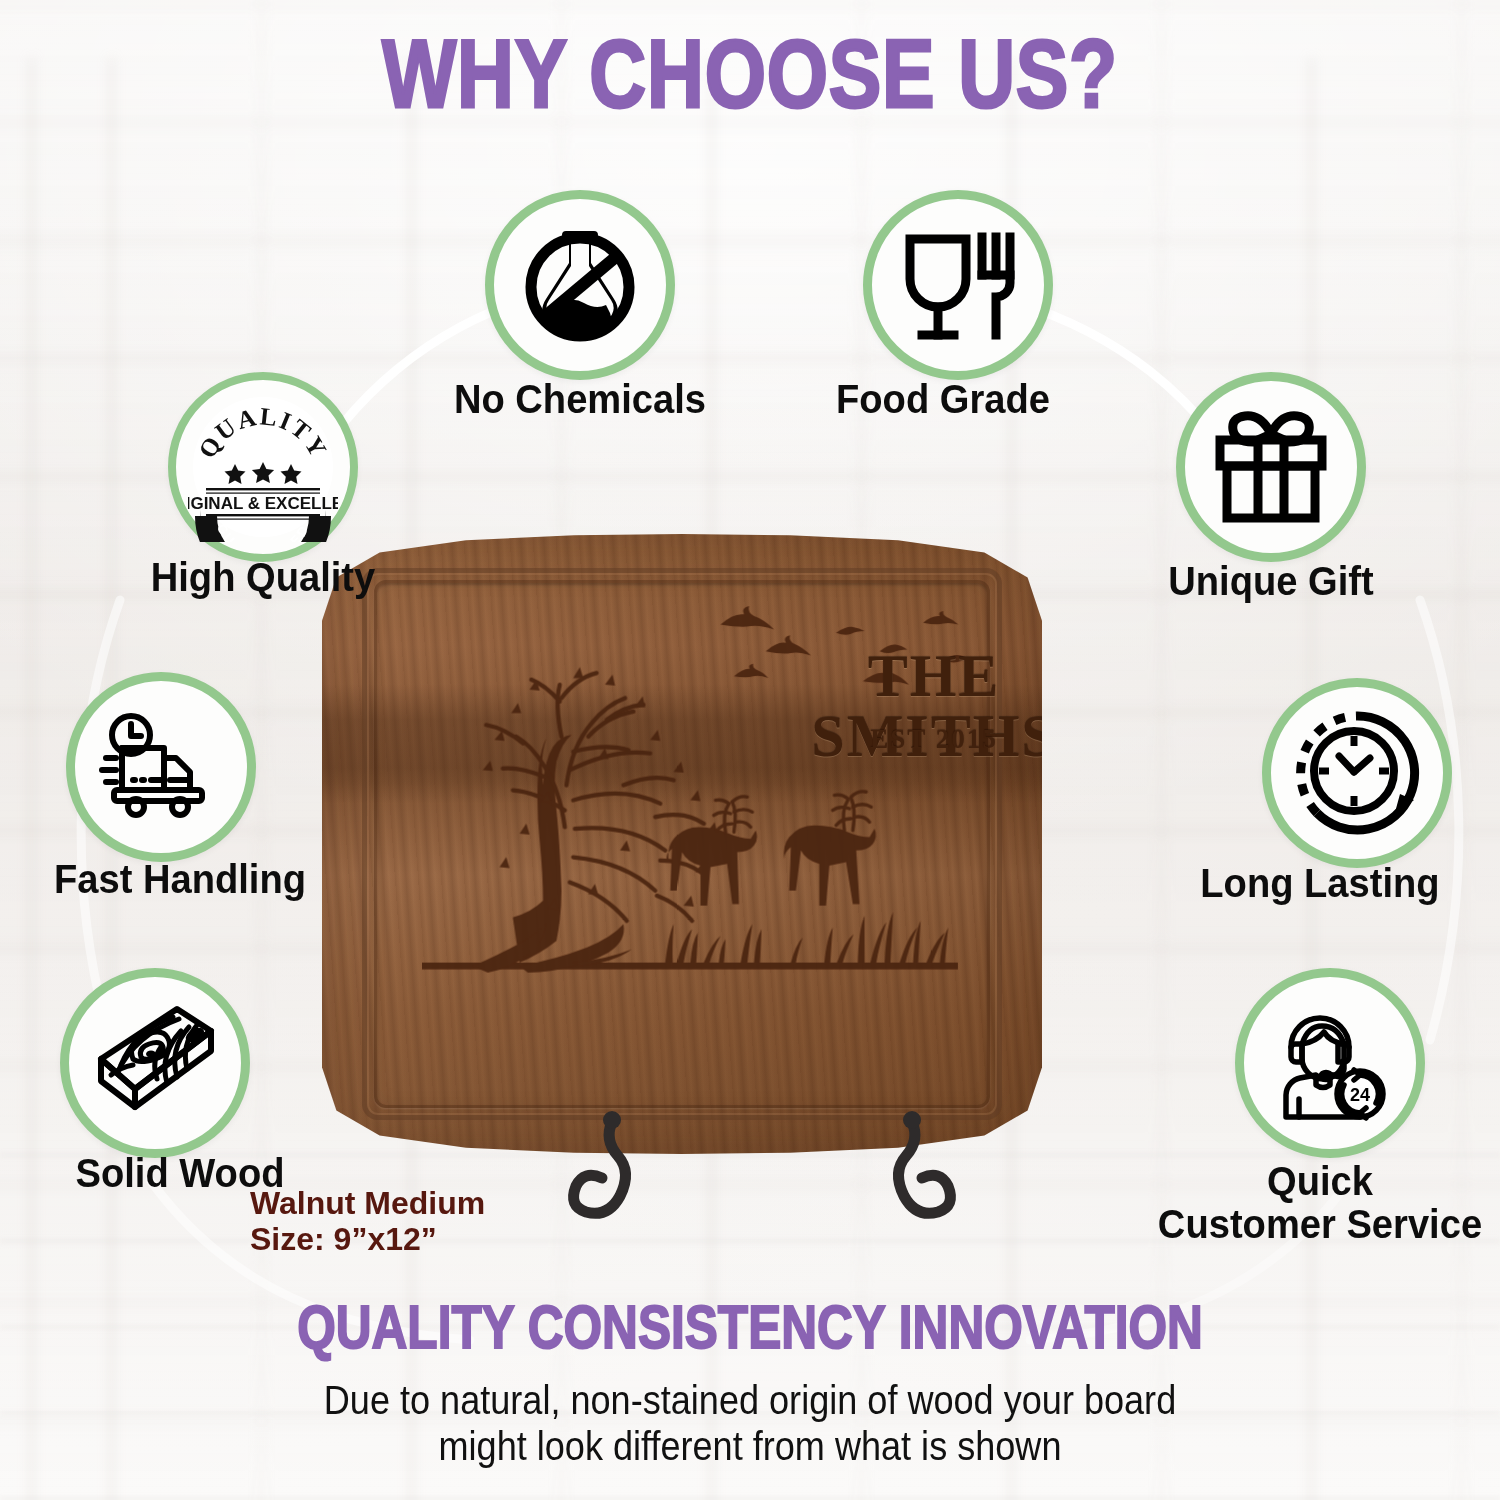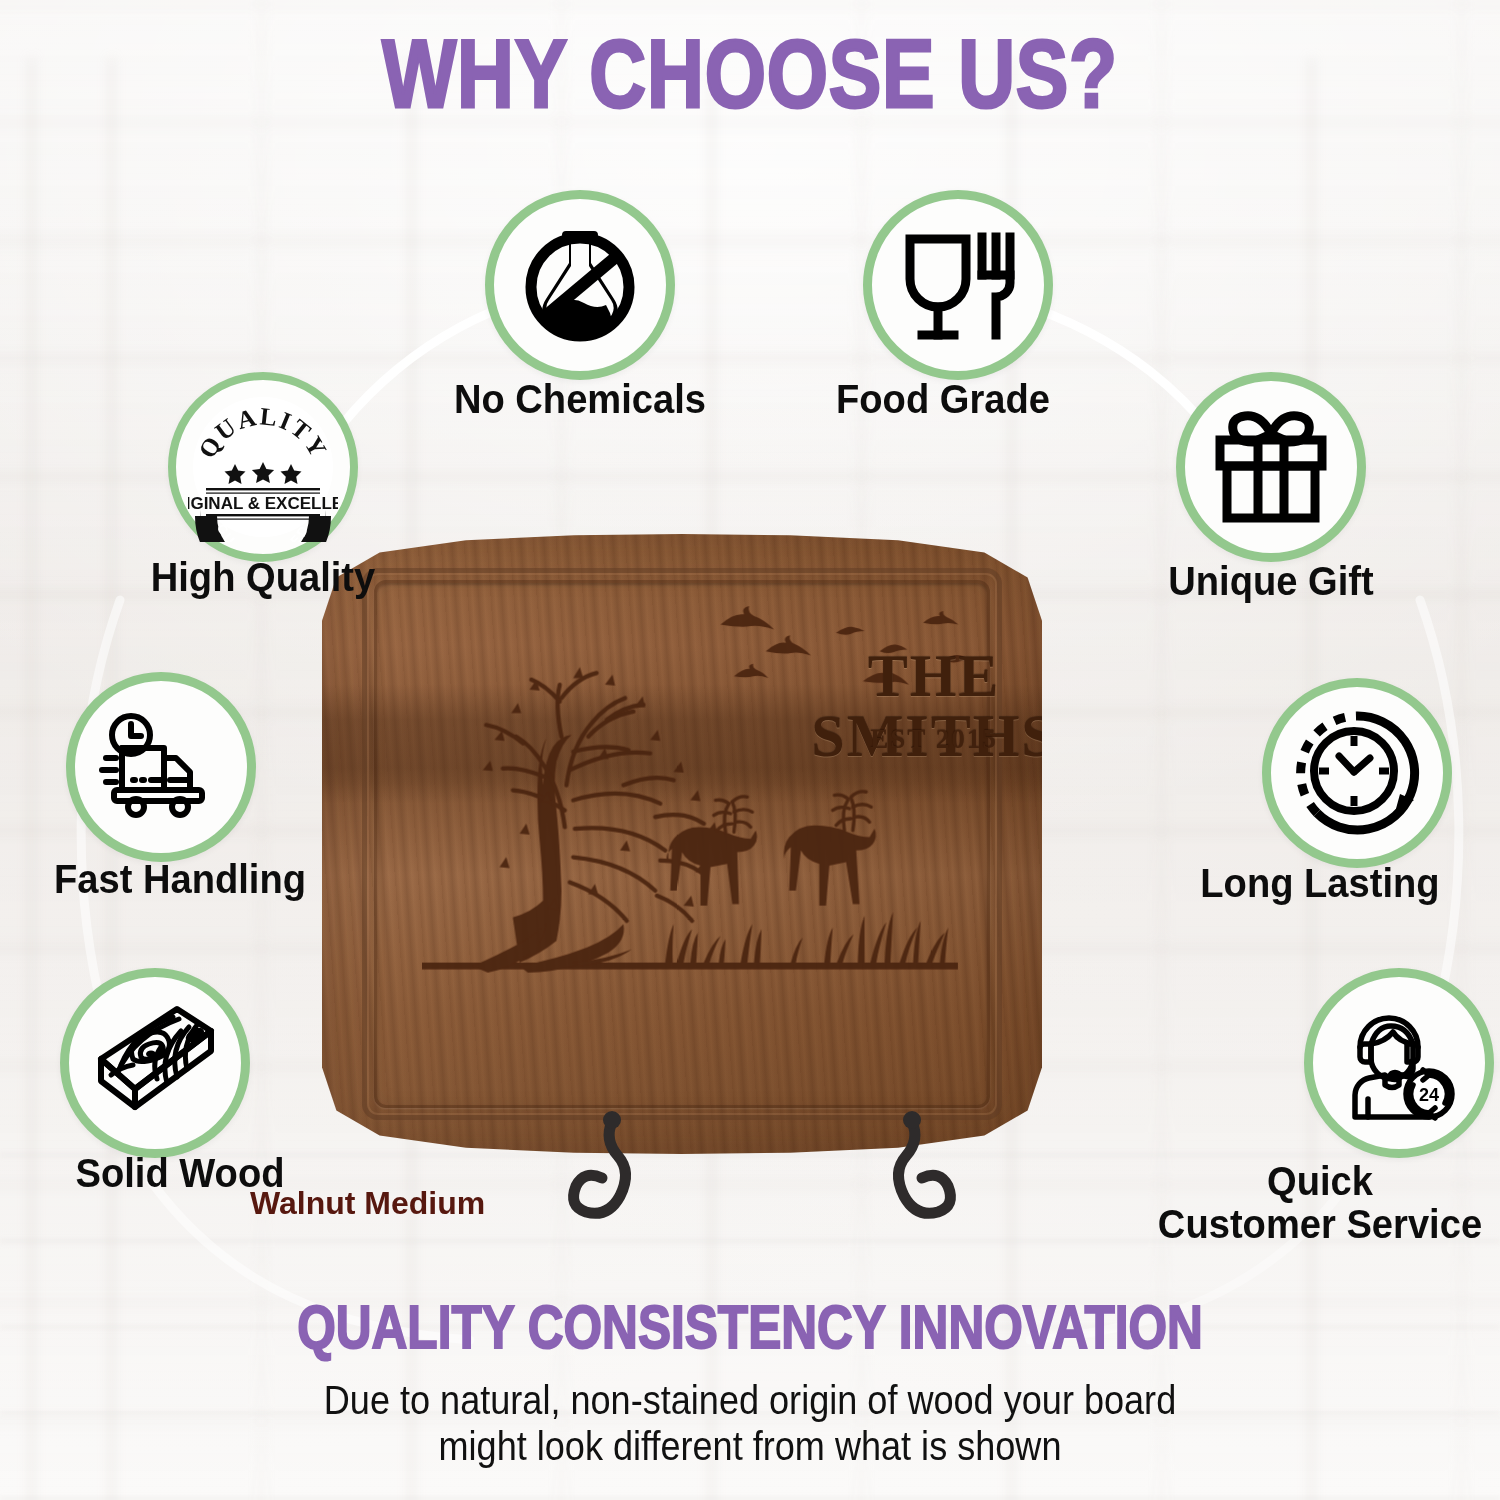--- a/index.html
+++ b/index.html
@@ -95,21 +95,21 @@
 
   #f-food .circ{left:863px;top:190px;width:190px;height:190px;}
   #f-food .flabel{left:728px;top:378px;width:430px;}
 
   #f-gift .circ{left:1176px;top:372px;width:190px;height:190px;}
   #f-gift .flabel{left:1056px;top:560px;width:430px;}
 
   #f-long .circ{left:1262px;top:678px;width:190px;height:190px;}
   #f-long .flabel{left:1140px;top:862px;width:360px;}
 
-  #f-serv .circ{left:1304px;top:968px;width:190px;height:190px;}
+  #f-serv .circ{left:1235px;top:968px;width:190px;height:190px;}
   #f-serv .flabel{left:1140px;top:1160px;width:360px;}
 
   #f-fast .circ{left:66px;top:672px;width:190px;height:190px;}
   #f-fast .flabel{left:0px;top:858px;width:360px;}
 
   #f-wood .circ{left:60px;top:968px;width:190px;height:190px;}
   #f-wood .flabel{left:0px;top:1152px;width:360px;}
 
   
   .stamp{position:relative;width:150px;height:150px;}
@@ -338,20 +338,21 @@
         <path d="M40 4 q-8 18 6 34 q14 16 2 40 q-12 22 -34 16 q-18 -6 -10 -26 q8 -16 26 -8"></path>
         <path d="M340 4 q8 18 -6 34 q-14 16 -2 40 q12 22 34 16 q18 -6 10 -26 q-8 -16 -26 -8"></path>
       </g>
       <circle cx="40" cy="2" r="9" fill="#2e2b2b"></circle>
       <circle cx="340" cy="2" r="9" fill="#2e2b2b"></circle>
     </svg>
   </div>
 
   <div class="caption">
     <span>Walnut Medium</span>
+    <span>Size: 9”x12”</span>
   </div>
 
   <div class="feat" id="f-quality">
     <div class="circ g">
       <div class="stamp">
         <svg width="150" height="150" viewBox="0 0 150 150">
           <circle cx="75" cy="75" r="70" fill="#ffffff"></circle>
           <path id="arcTop" d="M 22 86 A 53 53 0 0 1 128 86" fill="none"></path>
           <text font-family="'Liberation Serif','DejaVu Serif',serif" font-weight="700" font-size="25" fill="#111" letter-spacing="2">
             <textPath href="#arcTop" startOffset="50%" text-anchor="middle" side="left">QUALITY</textPath>

